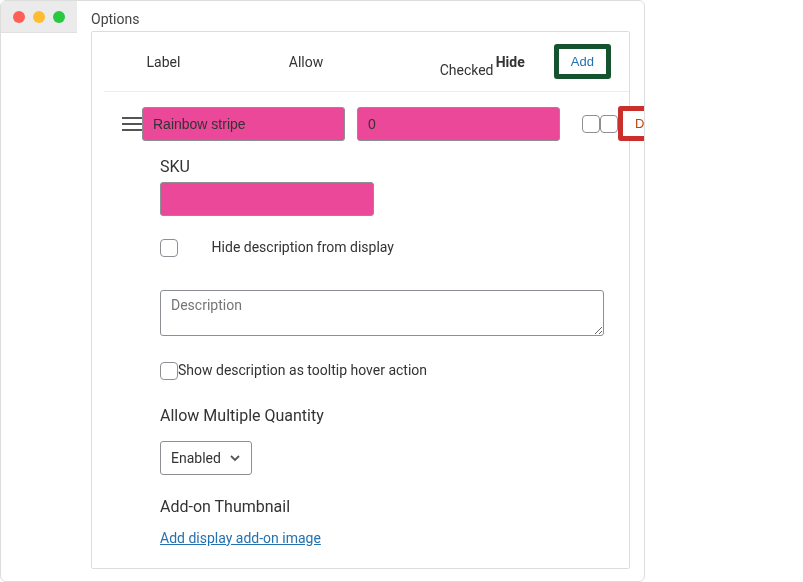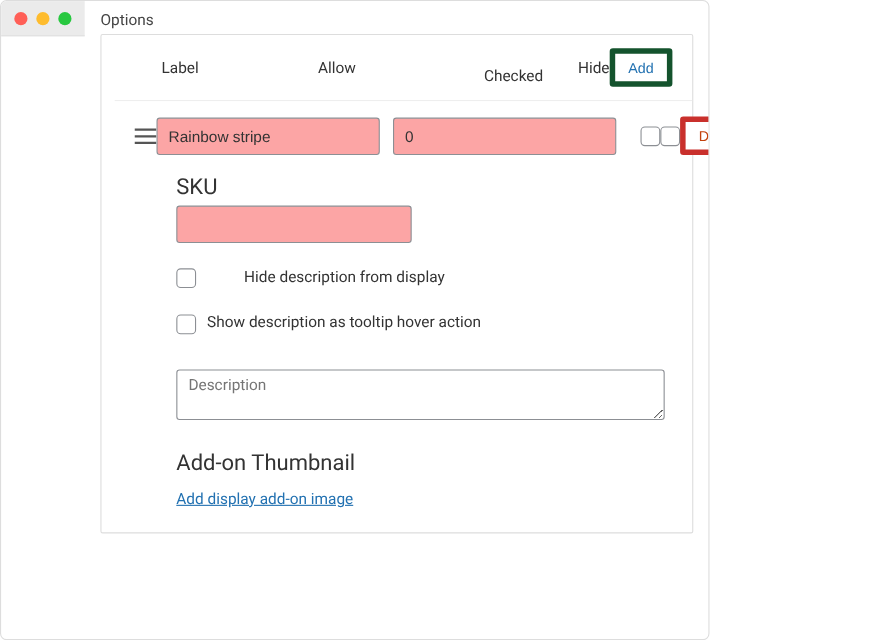--- a/index.html
+++ b/index.html
@@ -58,21 +58,21 @@
     .table-header {
       display: flex;
       align-items: center;
       padding: 12px 18px;
       border-bottom: 1px solid #eee;
     }
     .col-drag { width: 38px; }
     .col-label { width: 220px; }
     .col-value { width: 230px; }
     .col-checked { width: 90px; text-align: center; margin-top: 16px; }
-    .col-hide { width: 90px; text-align: right; }
+    .col-hide { width: 90px; text-align: left; font-weight: bold; }
     .col-actions { flex: 1; text-align: right; }
 
     .header-text {
       color: #333;
       font-size: 14px;
     }
 
     .btn {
       display: inline-block;
       border: 5px solid #14532d;
@@ -104,21 +104,21 @@
     }
     .drag-handle svg { display: block; }
 
     .text-input {
       height: 34px;
       border: 1px solid #8c8f94;
       border-radius: 3px;
       padding: 4px 10px;
       font-size: 14px;
       color: #333;
-      background: #fca5a5;
+      background: #ec4899;
     }
     .input-label { width: 214px; margin-right: 12px; }
     .input-value { width: 214px; }
 
     .row-checkbox-cell {
       width: 90px;
       display: flex;
       justify-content: center;
     }
     .checkbox {
@@ -133,33 +133,32 @@
     .row-actions {
       flex: 1;
       text-align: right;
     }
 
     .sub-section {
       margin-left: 38px;
       margin-top: 16px;
     }
     .sub-label {
-      font-size: 20px;
+      font-size: 16px;
       color: #333;
       margin-bottom: 6px;
       display: block;
     }
     .sku-input {
       width: 214px;
     }
 
     .check-line {
       display: flex;
-      align-items: flex-start;
-      gap: 10px;
+      align-items: center;
       margin-top: 22px;
     }
     .check-line .checkbox { flex-shrink: 0; margin-top: 1px; }
     .check-line .text-wrap {
       color: #333;
     }
     .hide-desc-line .text-wrap {
       width: 216px;
       text-align: right;
       line-height: 1.4;
@@ -260,29 +259,38 @@
         <div class="sub-section">
           <span class="sub-label">SKU</span>
           <input type="text" class="text-input sku-input" value="" style="">
         </div>
 
         <div class="sub-section check-line hide-desc-line">
           <input type="checkbox" class="checkbox" style="">
           <div class="text-wrap">Hide description from display</div>
         </div>
 
+        <div class="sub-section">
+          <textarea class="desc-area" placeholder="Description" style=""></textarea>
+        </div>
+
         <div class="sub-section check-line">
           <input type="checkbox" class="checkbox" style="">
           <div class="text-wrap">Show description as tooltip hover action</div>
         </div>
 
-        <div class="sub-section">
-          <textarea class="desc-area" placeholder="Description" style=""></textarea>
-        </div>
-
+        <div class="sub-section allow-qty">
+          <span class="sub-label">Allow Multiple Quantity</span>
+          <div class="select-wrap">
+            <span>Enabled</span>
+            <svg width="12" height="12" viewBox="0 0 12 12">
+              <path d="M2 4 L6 8 L10 4" fill="none" stroke="#555" stroke-width="1.8"></path>
+            </svg>
+          </div>
+        </div>
 
         <div class="sub-section thumb-section">
           <span class="sub-label">Add-on Thumbnail</span>
           <a class="link">Add display add-on image</a>
         </div>
 
       </div>
     </div>
   </div>
 </div>

